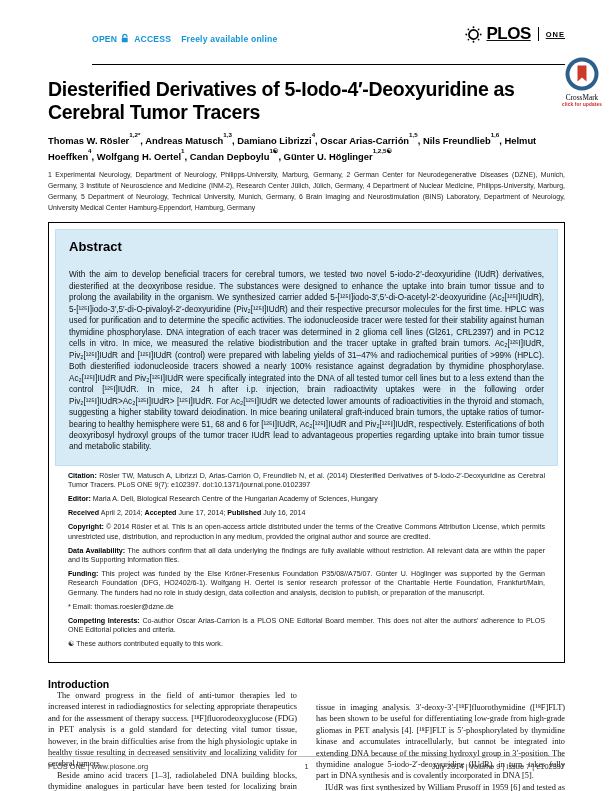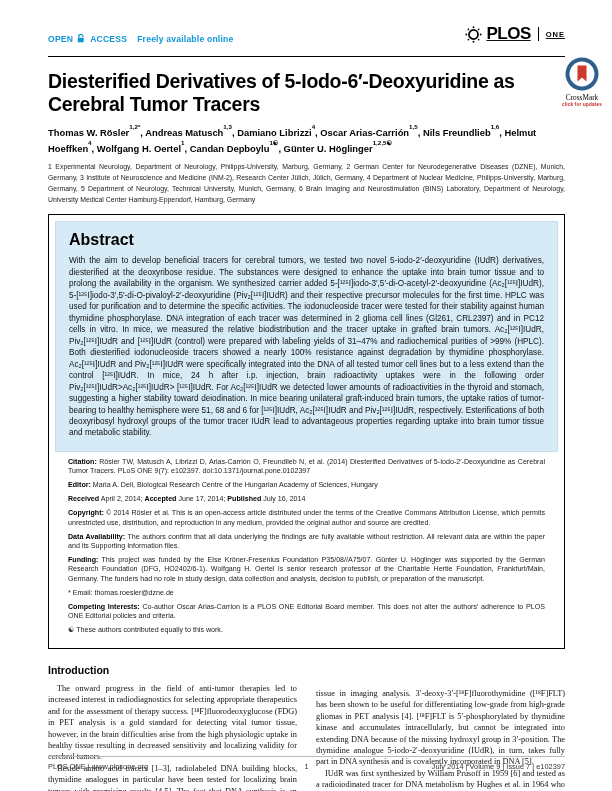--- a/index.html
+++ b/index.html
@@ -11,22 +11,23 @@
     background: #ffffff;
     font-family: "Liberation Sans", sans-serif;
     color: #111;
     overflow: hidden;
   }
   .content { padding: 0 47px 0 48px; }
 
   
   .header {
     display: flex; align-items: flex-end; justify-content: space-between;
-    padding-top: 24px; padding-bottom: 12px;
+    padding-top: 24px; padding-bottom: 20px;
     border-bottom: 1.6px solid #000;
+    margin-left: 44px;
   }
   .oa-label { display: flex; align-items: center; gap: 3px; font-weight: bold; font-size: 8.6px; color: #1295d8; letter-spacing: .2px; }
   .oa-label .lock { display: inline-block; width: 11px; height: 11px; }
   .plos-logo { display: flex; align-items: center; gap: 4px; text-decoration: underline; }
   .plos-logo .globe { width: 17px; height: 17px; }
   .plos-word { font-weight: bold; font-size: 17px; letter-spacing: -0.5px; color: #000; }
   .plos-div { width: 1px; height: 14px; background: #000; margin: 0 3px; }
   .plos-one { font-weight: bold; font-size: 7.5px; letter-spacing: 1px; color: #000; }
 
   
@@ -41,31 +42,31 @@
   }
   .authors sup { font-size: 6.2px; font-weight: bold; position: relative; top: -3px; }
   .affiliations {
     margin-top: 6px; font-size: 6.9px; line-height: 1.55; color: #222;
     text-align: justify;
   }
 
   
   .box { margin-top: 9px; border: 1.6px solid #000; padding: 6px; }
   .abstract-panel { background: #d6ebf6; border: 1px solid #c2e0f0; padding: 9px 13px 12px 13px; }
-  .abstract-panel h2 { font-size: 16px; font-weight: bold; color: #000; margin-bottom: 6px; }
+  .abstract-panel h2 { font-size: 13px; font-weight: bold; color: #000; margin-bottom: 15px; }
   .abstract-text { font-size: 8.2px; line-height: 1.4; text-align: justify; color: #111; }
   .meta-wrap { padding: 6px 13px 2px 13px; }
   .meta { font-size: 7.1px; line-height: 1.33; text-align: justify; margin-bottom: 4.5px; color: #222; }
   .meta b { color: #000; }
   .meta a { color: #222; text-decoration: none; }
 
   
   .intro { display: flex; gap: 19px; margin-top: 15px; }
   .col { flex: 1 1 0; }
-  .intro h2 { font-size: 10.5px; font-weight: bold; color: #000; margin-bottom: 7px; font-family: "Liberation Sans", sans-serif; }
+  .intro h2 { font-size: 10.5px; font-weight: bold; color: #000; font-family: "Liberation Sans", sans-serif; }
   .body-text { font-family: "Liberation Serif", serif; font-size: 8.3px; line-height: 1.38; text-align: justify; color: #111; }
   .body-text p.indent { text-indent: 9px; }
   .rcol-spacer { height: 24px; }
 
   
   .crossmark {
     position: absolute; top: 56px; right: 4px; width: 52px;
     text-align: center; cursor: pointer;
   }
   .crossmark svg { width: 36px; height: 36px; display: block; margin: 0 auto; }
@@ -113,21 +114,21 @@
             <circle cx="1.8" cy="12" r="1.3" fill="#000"></circle>
               <circle cx="4.8" cy="4.8" r="1.2" fill="#000"></circle>
           </svg>
         </span>
         <span class="plos-word">PLOS</span>
         <span class="plos-div"></span>
         <span class="plos-one">ONE</span>
       </div>
     </div>
 
-    <h1 class="title">Diesterified Derivatives of 5-Iodo-6′-Deoxyuridine as Cerebral Tumor Tracers</h1>
+    <h1 class="title">Diesterified Derivatives of 5-Iodo-4′-Deoxyuridine as Cerebral Tumor Tracers</h1>
 
     <div class="authors">
       <span><span>Thomas W. Rösler</span><sup>1,2*</sup><span>, </span></span><span><span>Andreas Matusch</span><sup>1,3</sup><span>, </span></span><span><span>Damiano Librizzi</span><sup>4</sup><span>, </span></span><span><span>Oscar Arias-Carrión</span><sup>1,5</sup><span>, </span></span><span><span>Nils Freundlieb</span><sup>1,6</sup><span>, </span></span><span><span>Helmut Hoeffken</span><sup>4</sup><span>, </span></span><span><span>Wolfgang H. Oertel</span><sup>1</sup><span>, </span></span><span><span>Candan Depboylu</span><sup>1☯</sup><span>, </span></span><span><span>Günter U. Höglinger</span><sup>1,2,5☯</sup></span>
     </div>
 
     <p class="affiliations">1 Experimental Neurology, Department of Neurology, Philipps-University, Marburg, Germany, 2 German Center for Neurodegenerative Diseases (DZNE), Munich, Germany, 3 Institute of Neuroscience and Medicine (INM-2), Research Center Jülich, Jülich, Germany, 4 Department of Nuclear Medicine, Philipps-University, Marburg, Germany, 5 Department of Neurology, Technical University, Munich, Germany, 6 Brain Imaging and Neurostimulation (BINS) Laboratory, Department of Neurology, University Medical Center Hamburg-Eppendorf, Hamburg, Germany</p>
 
     <div class="box">
       <div class="abstract-panel">
         <h2>Abstract</h2>

